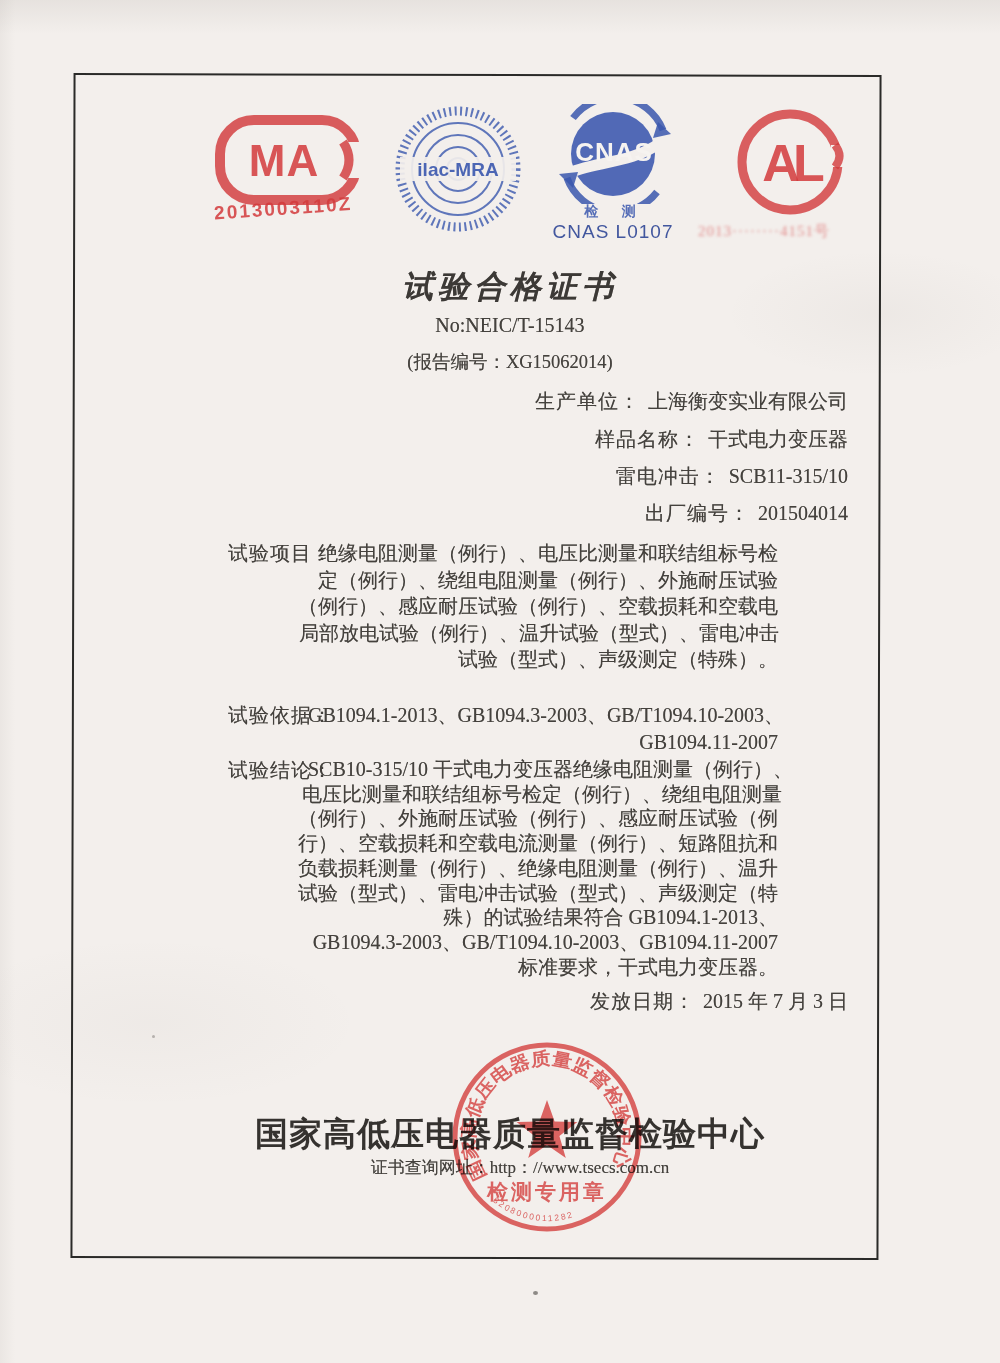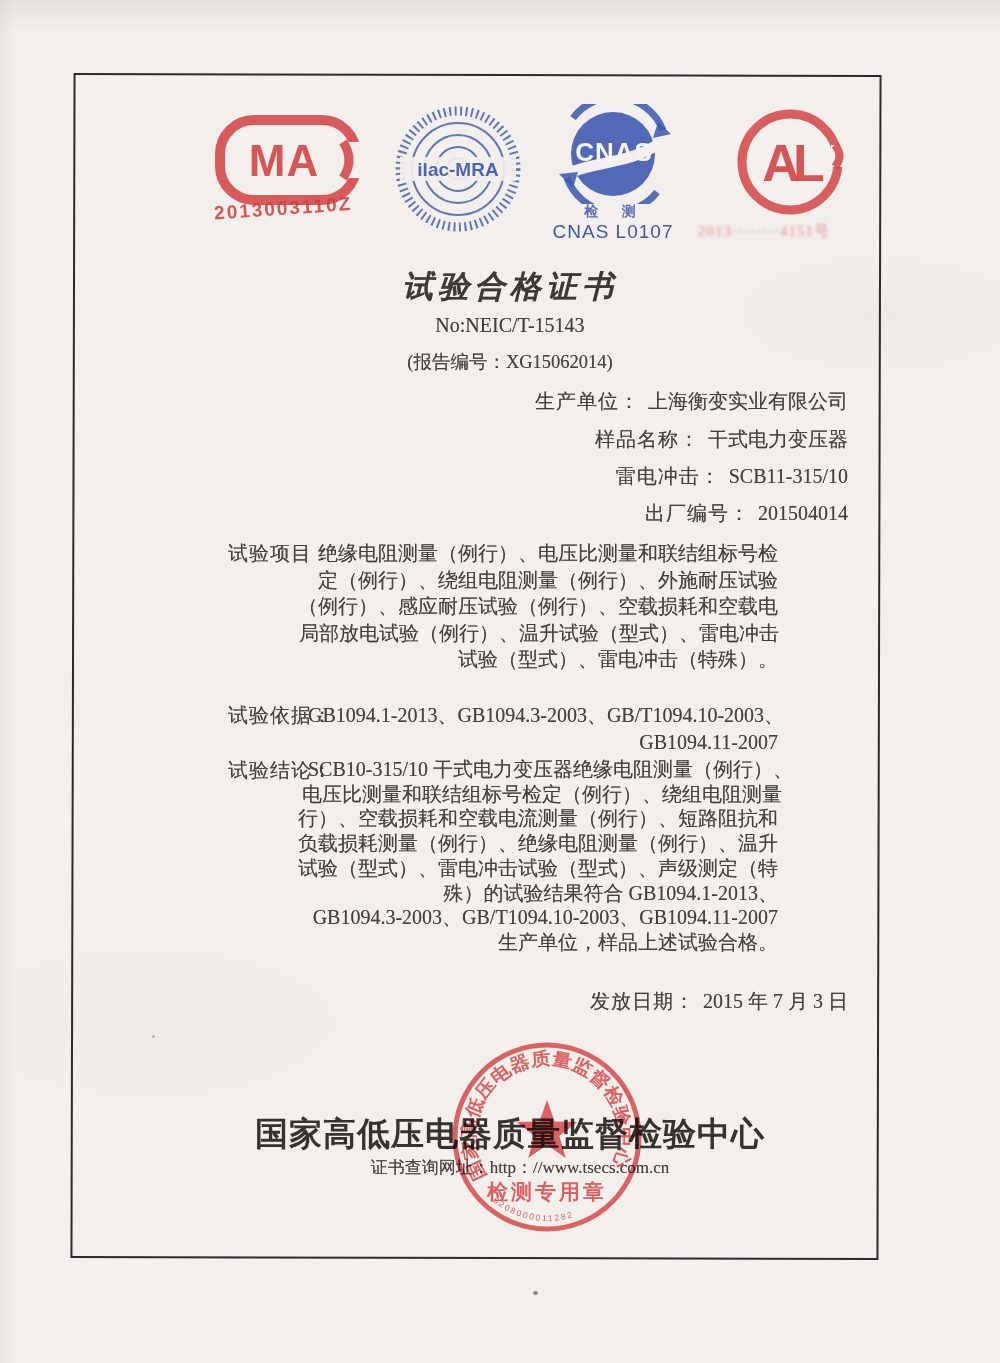--- a/index.html
+++ b/index.html
@@ -116,39 +116,40 @@
 <div class="abs frow ink" style="top:500px">
   <span class="lbl">出厂编号：</span><span>201504014</span>
 </div>
 
 <div class="abs sec-label ink items" style="top:540px">试验项目：</div>
 <div class="abs sec-lines ink items" style="top:540px">
   <div style="line-height:26.6px">绝缘电阻测量（例行）、电压比测量和联结组标号检</div>
   <div style="line-height:26.6px;margin-left:-20px">定（例行）、绕组电阻测量（例行）、外施耐压试验</div>
   <div style="line-height:26.6px;margin-left:-27px">（例行）、感应耐压试验（例行）、空载损耗和空载电</div>
   <div style="line-height:26.6px;margin-left:-9px">局部放电试验（例行）、温升试验（型式）、雷电冲击</div>
-  <div style="line-height:26.6px;margin-left:-24px">试验（型式）、雷电冲击（特殊）。</div>
+  <div style="line-height:26.6px;margin-left:-24px">试验（型式）、声级测定（特殊）。</div>
 </div>
 
 <div class="abs sec-label ink" style="top:702px">试验依据：</div>
 <div class="abs sec-lines ink basis-lines" style="top:702px">
   <div>GB1094.1-2013、GB1094.3-2003、GB/T1094.10-2003、</div>
   <div>GB1094.11-2007</div>
 </div>
 
 <div class="abs sec-label ink" style="top:757px">试验结论：</div>
 <div class="abs sec-lines ink concl-lines" style="top:757px">
   <div>SCB10-315/10 干式电力变压器绝缘电阻测量（例行）、</div>
   <div style="margin-left:-6px">电压比测量和联结组标号检定（例行）、绕组电阻测量</div>
+  <div style="margin-left:-25px">（例行）、外施耐压试验（例行）、感应耐压试验（例</div>
   <div style="margin-left:-17px">行）、空载损耗和空载电流测量（例行）、短路阻抗和</div>
   <div style="margin-left:-12px">负载损耗测量（例行）、绝缘电阻测量（例行）、温升</div>
   <div style="margin-left:-16px">试验（型式）、雷电冲击试验（型式）、声级测定（特</div>
   <div style="margin-left:-22px">殊）的试验结果符合 GB1094.1-2013、</div>
   <div style="margin-left:-32px">GB1094.3-2003、GB/T1094.10-2003、GB1094.11-2007</div>
-  <div style="margin-left:-27px">生产单位，样品上述试验合格。</div>
+  <div style="margin-left:-27px">标准要求，干式电力变压器。</div>
 </div>
 
 <div class="abs frow ink" style="top:988px">
   <span class="lbl">发放日期：</span><span>2015 年 7 月 3 日</span>
 </div>
 
 <div class="abs center-name">国家高低压电器质量监督检验中心</div>
 <div class="abs query-line ink">
   <span>证书查询网址：</span><span>http：//www.tsecs.com.cn</span>
 </div>

